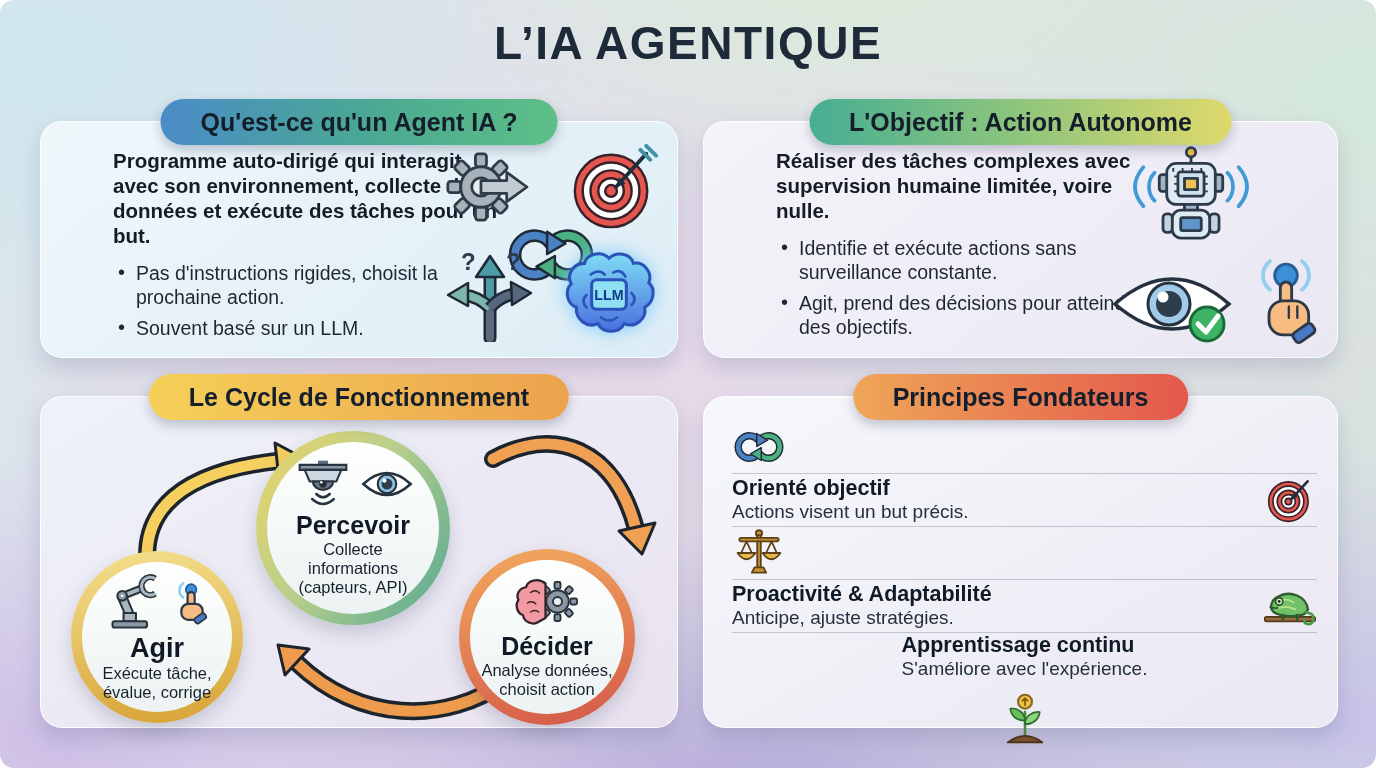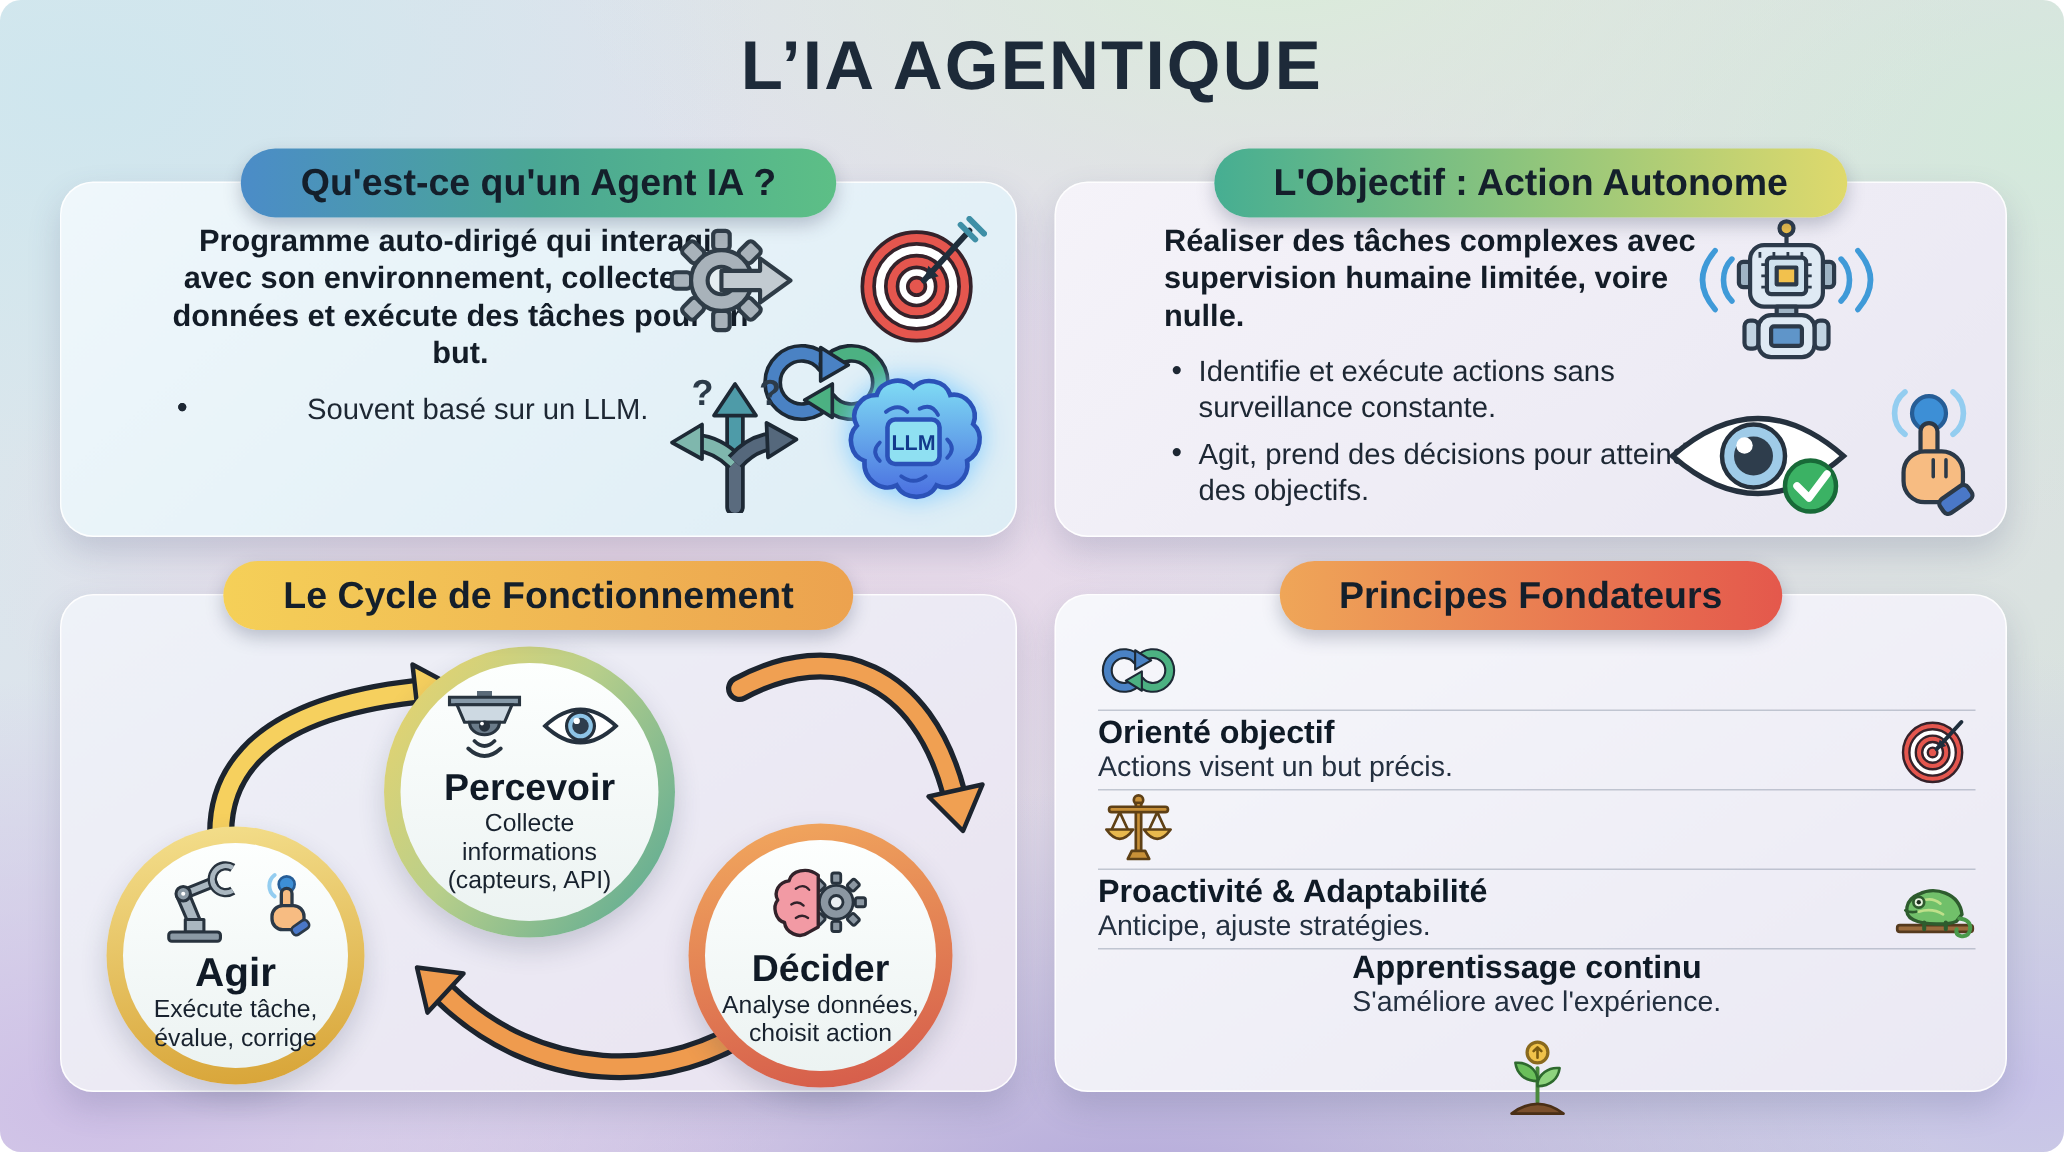--- a/index.html
+++ b/index.html
@@ -11,21 +11,21 @@
       radial-gradient(760px 420px at 100% 12%, #d3e9db 0%, rgba(211,233,219,0) 60%),
       radial-gradient(700px 420px at 30% 48%, #e7d6e6 0%, rgba(231,214,230,0) 60%),
       radial-gradient(760px 460px at 4% 96%, #cebfe6 0%, rgba(206,191,230,0) 62%),
       radial-gradient(900px 480px at 55% 106%, #b2a7da 0%, rgba(178,167,218,0) 60%),
       radial-gradient(760px 460px at 98% 94%, #c7c2e8 0%, rgba(199,194,232,0) 62%),
       linear-gradient(120deg,#d8e8ec 0%,#e6dcec 50%,#d6e4dc 100%);}
   .page-title{position:absolute;top:16px;left:0;right:0;text-align:center;margin:0;
     font-size:46px;font-weight:800;letter-spacing:1.5px;color:#1d2a39;}
   .panel{position:absolute;border-radius:22px;border:1.5px solid rgba(255,255,255,.9);
     box-shadow:0 10px 22px rgba(70,80,120,.20);}
-  .p1{left:40px;top:121px;width:636px;height:235px;background:linear-gradient(140deg,#eff7fb,#ddedf5);text-align:center;}
+  .p1{left:40px;top:121px;width:636px;height:235px;background:linear-gradient(140deg,#eff7fb,#ddedf5);}
   .p2{left:703px;top:121px;width:633px;height:235px;background:linear-gradient(140deg,#f5f3f9,#e9e7f2);}
   .p3{left:40px;top:396px;width:636px;height:330px;background:linear-gradient(150deg,#eef2f8,#e9e2f0);}
   .p4{left:703px;top:396px;width:633px;height:330px;background:linear-gradient(150deg,#f6f7fb,#eae8f3);}
   .pill{position:absolute;top:-23px;left:50%;transform:translateX(-50%);height:46px;line-height:46px;
     padding:0 40px;border-radius:26px;font-size:25px;font-weight:800;color:#141f2b;white-space:nowrap;
     box-shadow:0 5px 12px rgba(50,60,90,.28);z-index:5;}
   .pill1{background:linear-gradient(90deg,#4b8cc8,#4aa794,#5dbf86);}
   .pill2{background:linear-gradient(90deg,#46ae92,#8fc57c,#dfd96c);}
   .pill3{background:linear-gradient(90deg,#f5d058,#eca24f);}
   .pill4{background:linear-gradient(90deg,#efa658,#e4584c);}
@@ -64,21 +64,21 @@
 <body>
 
 <div class="canvas">
   <h1 class="page-title">L’IA AGENTIQUE</h1>
 
   <section class="panel p1">
     <div class="pill pill1">Qu'est-ce qu'un Agent IA ?</div>
     <div class="textcol">
       <p class="intro">Programme auto-dirigé qui interagit avec son environnement, collecte des données et exécute des tâches pour un but.</p>
       <ul class="blist">
-        <li><span class="dot">•</span></li>
+        <li><span class="dot">•</span><span>Pas d'instructions rigides, choisit la prochaine action.</span></li>
         <li><span class="dot">•</span><span>Souvent basé sur un LLM.</span></li>
       </ul>
     </div>
     <div class="iconcol">
 
       <svg class="ic" style="left:4px;top:26px" width="92" height="78" viewBox="0 0 100 84">
         <g fill="#a8b2ba" stroke="#2f3c47" stroke-width="3" stroke-linejoin="round">
           <rect x="32" y="6" width="12" height="14" rx="3"></rect>
           <rect x="32" y="6" width="12" height="14" rx="3" transform="rotate(45 38 42)"></rect>
           <rect x="32" y="6" width="12" height="14" rx="3" transform="rotate(90 38 42)"></rect>

